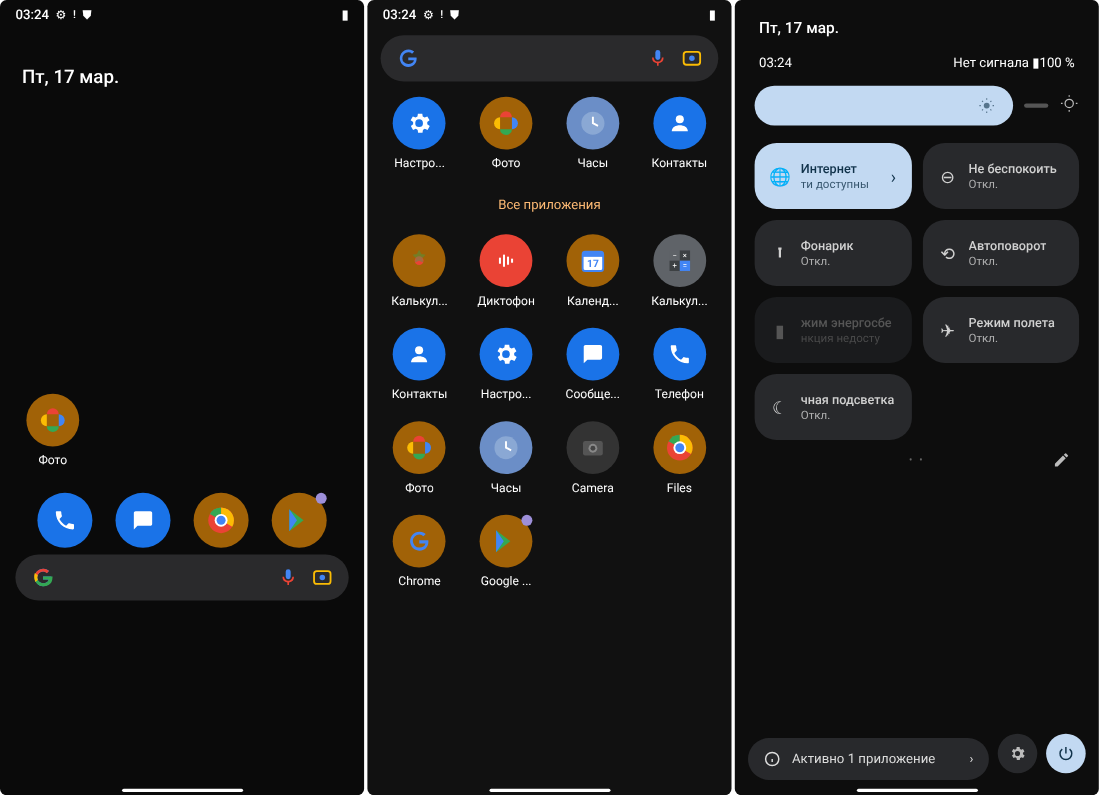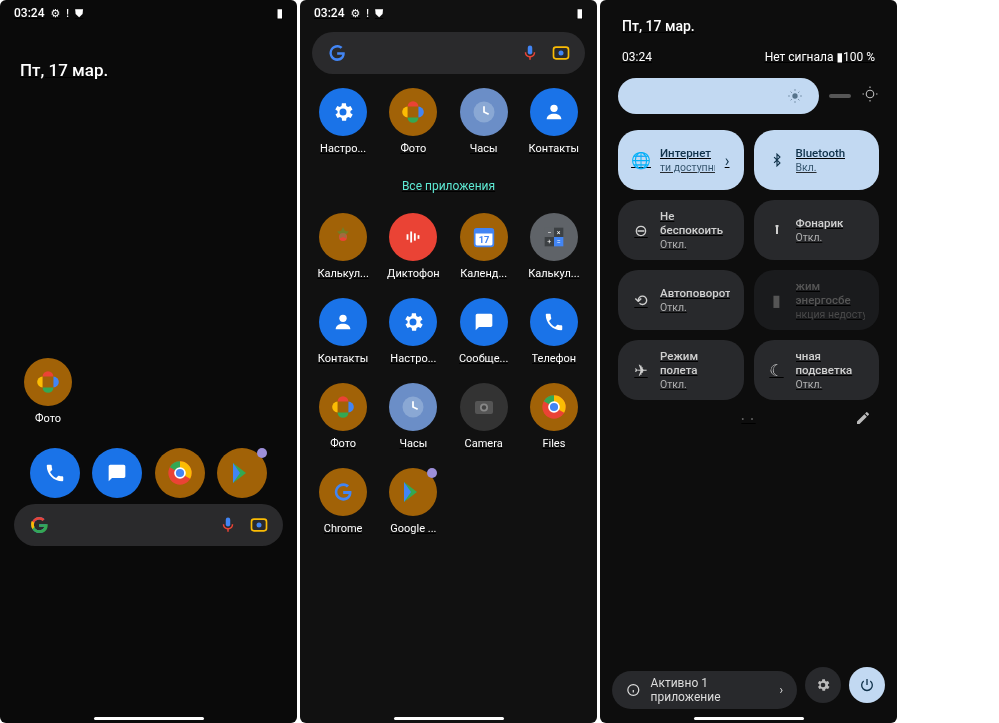--- a/index.html
+++ b/index.html
@@ -1,17 +1,17 @@
 <!DOCTYPE html>
 <html><head>
 <meta charset="utf-8">
 <style>
   * { box-sizing: border-box; margin: 0; padding: 0; }
   body { background: #fff; font-family: -apple-system, BlinkMacSystemFont, "Segoe UI", Roboto, sans-serif; }
-  .container { display: flex; width: 897px; height: 723px; background: #fff; gap: 3px; text-decoration: underline; }
+  .container { display: flex; width: 999px; height: 723px; background: #fff; gap: 3px; }
   .phone { width: 332px; height: 723px; background: #000; position: relative; overflow: hidden; border-radius: 6px; color: #fff; }
 
   
   .status-bar { display: flex; justify-content: space-between; align-items: center; padding: 6px 14px; font-size: 12px; font-weight: 500; }
   .status-left { display: flex; align-items: center; gap: 6px; }
   .status-right { display: flex; align-items: center; gap: 8px; }
   .gear-mini, .shield-mini, .dots-mini { font-size: 11px; }
 
   
   .home { background: #0a0a0a; }
@@ -30,21 +30,21 @@
   .search-left { display: flex; align-items: center; gap: 10px; }
   .search-right { display: flex; align-items: center; gap: 12px; }
   .g-logo { width: 22px; height: 22px; }
   .nav-handle { position: absolute; bottom: 3px; left: 50%; transform: translateX(-50%); width: 110px; height: 3px; background: #fff; border-radius: 3px; }
 
   
   .drawer { background: #111; }
   .drawer-search { margin: 6px 12px; height: 42px; background: #2a2a2c; border-radius: 22px; display: flex; align-items: center; padding: 0 14px; justify-content: space-between; }
   .drawer-grid { padding: 8px 12px; display: grid; grid-template-columns: repeat(4, 1fr); gap: 18px 8px; }
   .drawer-grid .app-icon { width: auto; }
-  .section-label { text-align: center; color: #5eead4; font-size: 12px; grid-column: 1 / -1; padding: 6px 0 2px; }
+  .section-label { text-align: center; color: #fdba74; font-size: 12px; grid-column: 1 / -1; padding: 6px 0 2px; }
 
   
   .qs { background: #0d0d0d; }
   .qs-header { padding: 18px 22px 8px; font-size: 14px; font-weight: 500; }
   .qs-sub { display: flex; justify-content: space-between; padding: 8px 22px 14px; font-size: 12px; }
   .brightness-row { display: flex; align-items: center; gap: 10px; padding: 0 18px 16px; }
   .brightness-bar { flex: 1; height: 36px; background: #c2d9f2; border-radius: 30px; position: relative; display: flex; align-items: center; justify-content: flex-end; padding-right: 16px; }
   .brightness-bar svg { opacity: .6; }
   .brightness-track { width: 22px; height: 4px; background: #555; border-radius: 3px; }
   .brightness-gear { color: #bbb; }
@@ -403,31 +403,20 @@
 
     <div class="qs-tiles">
       <div class="tile on">
         <div class="tile-icon">🌐</div>
         <div class="tile-text">
             <span class="t1">Интернет</span>
             <span class="t2">ти доступны</span>
           </div>
         <div class="tile-arrow">›</div>
       </div>
-      <div class="tile on">
-        <div class="tile-icon">
-            <svg width="14" height="14" viewBox="0 0 24 24" fill="none" stroke="#10324a" stroke-width="2">
-              <path d="M7 7l10 10-5 5V2l5 5L7 17"></path>
-            </svg>
-          </div>
-        <div class="tile-text">
-            <span class="t1">Bluetooth</span>
-            <span class="t2">Вкл.</span>
-          </div>
-      </div>
       <div class="tile off">
         <div class="tile-icon">⊖</div>
         <div class="tile-text">
             <span class="t1">Не беспокоить</span>
             <span class="t2">Откл.</span>
           </div>
       </div>
       <div class="tile off">
         <div class="tile-icon">
             <svg width="12" height="14" viewBox="0 0 24 24" fill="currentColor">

